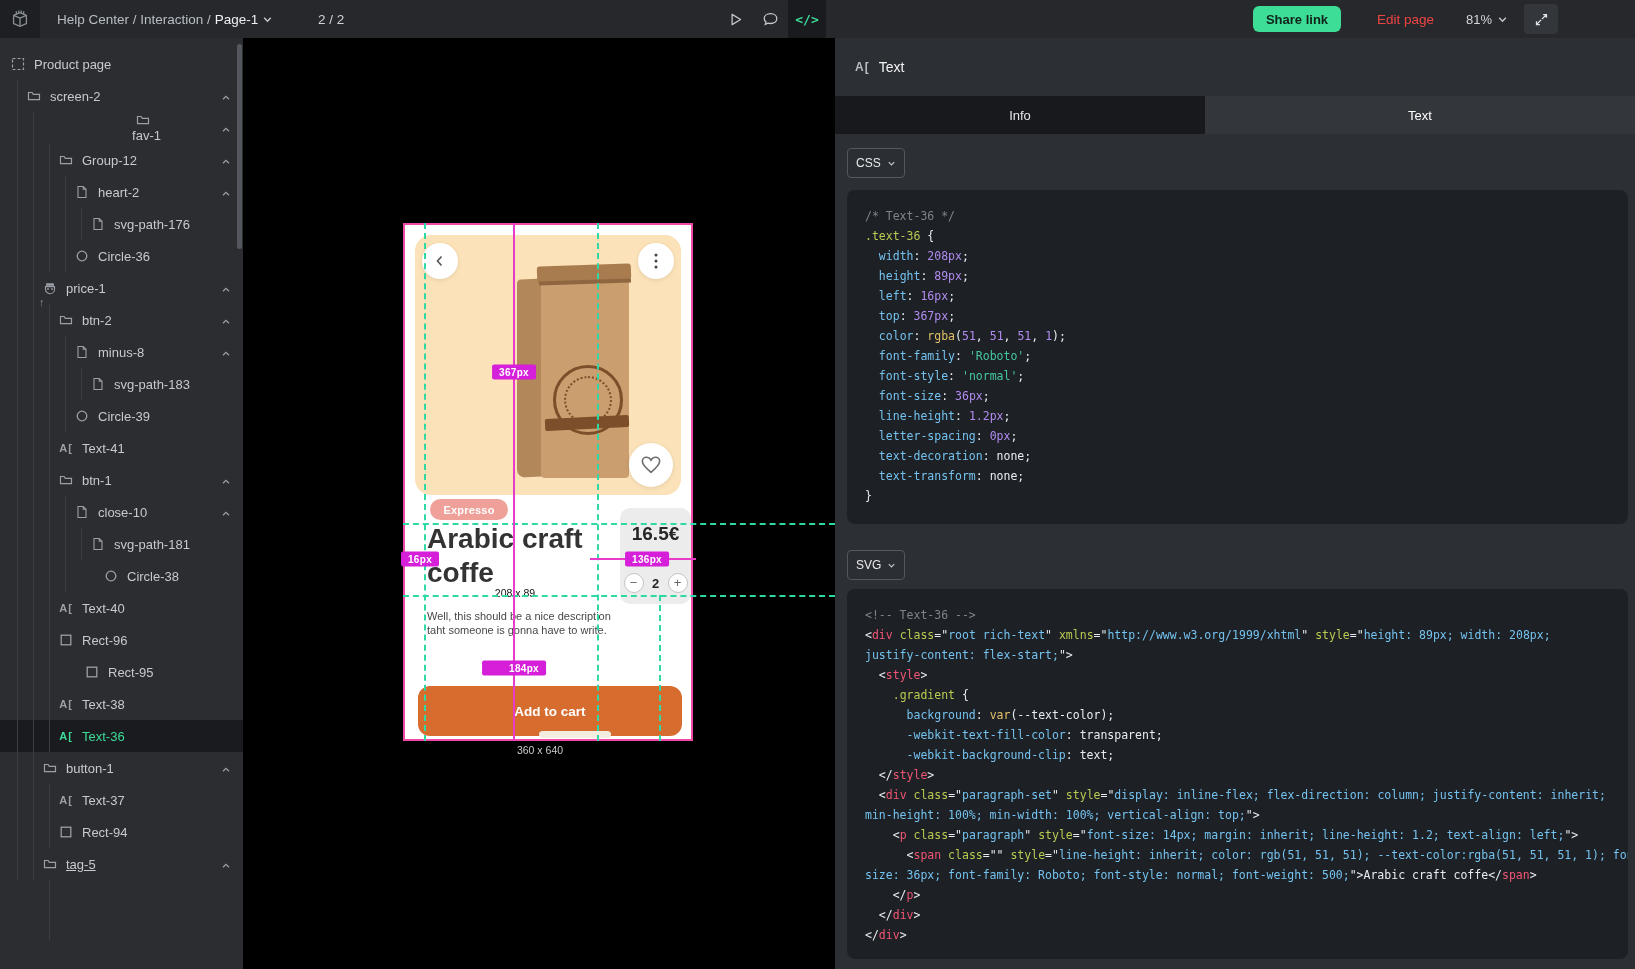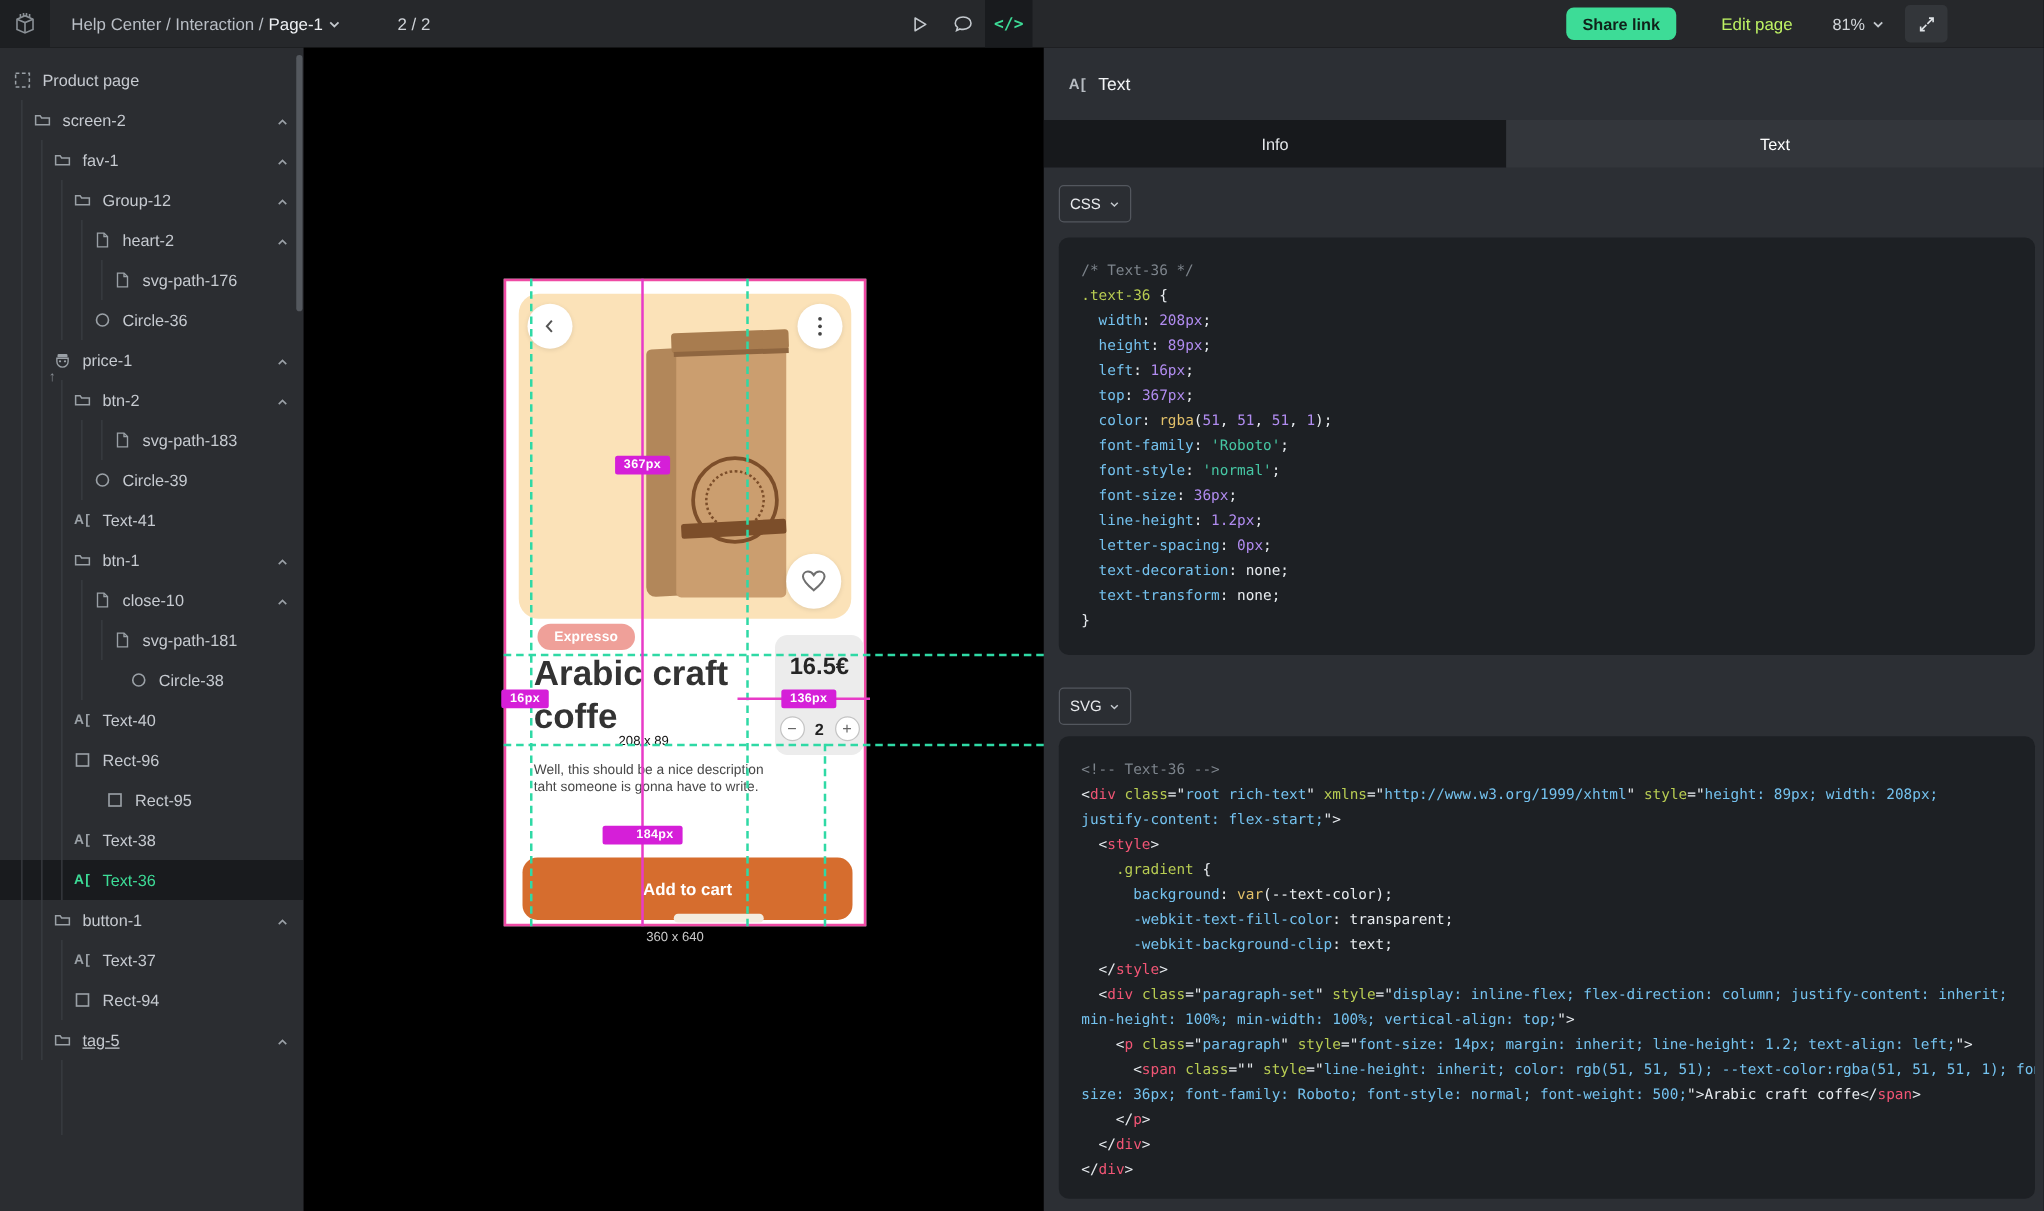--- a/index.html
+++ b/index.html
@@ -8,21 +8,21 @@
 
   
   .topbar{position:absolute;left:0;top:0;width:1635px;height:38px;background:#26282b;z-index:50;}
   .logo-tile{position:absolute;left:0;top:0;width:40px;height:38px;background:#1d1f22;display:flex;align-items:center;justify-content:center;}
   .breadcrumb{position:absolute;left:57px;top:0;height:38px;display:flex;align-items:center;font-size:13.5px;color:#b9bec5;gap:4px;}
   .breadcrumb .page{color:#eef0f3;}
   .counter{position:absolute;left:318px;top:0;height:38px;display:flex;align-items:center;font-size:13.5px;color:#cfd3d8;}
   .tb-icon{position:absolute;top:0;height:38px;display:flex;align-items:center;justify-content:center;color:#c3c8cd;}
   .code-tile{position:absolute;left:788px;top:0;width:38px;height:38px;background:#191b1e;display:flex;align-items:center;justify-content:center;color:#3ddc97;font-weight:bold;font-size:13px;font-family:"DejaVu Sans Mono",monospace;}
   .share-btn{position:absolute;left:1253px;top:6px;width:88px;height:26px;background:#3ddc97;border-radius:6px;border:none;color:#10221a;font-size:13px;font-weight:bold;display:flex;align-items:center;justify-content:center;cursor:pointer;}
-  .edit-link{position:absolute;left:1377px;top:0;height:38px;display:flex;align-items:center;color:#bef264;font-size:13.5px;}
+  .edit-link{position:absolute;left:1377px;top:0;height:38px;display:flex;align-items:center;color:#ef4444;font-size:13.5px;}
   .zoom-ctl{position:absolute;left:1466px;top:0;height:38px;display:flex;align-items:center;gap:5px;color:#d2d6da;font-size:13px;}
   .expand-tile{position:absolute;left:1524px;top:4px;width:34px;height:30px;background:#33363a;border-radius:4px;display:flex;align-items:center;justify-content:center;}
 
   
   .sidebar{position:absolute;left:0;top:38px;width:243px;height:931px;background:#2b2d31;overflow:hidden;}
   .tree{position:absolute;left:0;top:10px;right:0;}
   .tree-row{position:relative;height:32px;display:flex;align-items:center;font-size:13px;color:#c6cad0;}
   .tree-row.selected{background:#191b1e;color:#3ddc97;}
   .tree-line{position:absolute;top:0;bottom:0;width:1px;background:#3b3e43;}
   .tree-icon{width:16px;height:16px;display:inline-flex;align-items:center;justify-content:center;color:#9aa0a6;flex:none;}
@@ -156,21 +156,21 @@
         <span class="tree-icon">
           <svg width="14" height="14" viewBox="0 0 14 14">
             <path d="M1.5 3.5 h3.6 l1.2 1.8 h6.2 v5.4 h-11z" fill="none" stroke="currentColor" stroke-width="1.2"></path>
           </svg>
         </span>
         <span class="tree-label">screen-2</span>
         <span class="tree-chevron"><svg width="10" height="10" viewBox="0 0 10 10">
             <polyline points="2,6.3 5,3.3 8,6.3" fill="none" stroke="currentColor" stroke-width="1.3"></polyline>
           </svg></span>
       </div>
-      <div class="tree-row" style="padding-left: 42px;">
+      <div class="tree-row" style="padding-left: 42px; flex-direction: column;">
         <span class="tree-line" style="left: 17px;"></span>
         <span class="tree-line" style="left: 33px;"></span>
         <span class="tree-icon">
           <svg width="14" height="14" viewBox="0 0 14 14">
             <path d="M1.5 3.5 h3.6 l1.2 1.8 h6.2 v5.4 h-11z" fill="none" stroke="currentColor" stroke-width="1.2"></path>
           </svg>
         </span>
         <span class="tree-label">fav-1</span>
         <span class="tree-chevron"><svg width="10" height="10" viewBox="0 0 10 10">
             <polyline points="2,6.3 5,3.3 8,6.3" fill="none" stroke="currentColor" stroke-width="1.3"></polyline>
@@ -252,20 +252,36 @@
       <div class="tree-row" style="padding-left: 58px;">
         <span class="tree-line" style="left: 17px;"></span>
         <span class="tree-line" style="left: 33px;"></span>
         <span class="tree-line" style="left: 49px;"></span>
         <span class="tree-icon">
           <svg width="14" height="14" viewBox="0 0 14 14">
             <path d="M1.5 3.5 h3.6 l1.2 1.8 h6.2 v5.4 h-11z" fill="none" stroke="currentColor" stroke-width="1.2"></path>
           </svg>
         </span>
         <span class="tree-label">btn-2</span>
+        <span class="tree-chevron"><svg width="10" height="10" viewBox="0 0 10 10">
+            <polyline points="2,6.3 5,3.3 8,6.3" fill="none" stroke="currentColor" stroke-width="1.3"></polyline>
+          </svg></span>
+      </div>
+      <div class="tree-row" style="padding-left: 74px;">
+        <span class="tree-line" style="left: 17px;"></span>
+        <span class="tree-line" style="left: 33px;"></span>
+        <span class="tree-line" style="left: 49px;"></span>
+        <span class="tree-line" style="left: 65px;"></span>
+        <span class="tree-icon">
+          <svg width="12" height="14" viewBox="0 0 12 14">
+            <path d="M2 1.5 h5.2 l2.8 2.8 v8.2 h-8z" fill="none" stroke="currentColor" stroke-width="1.1"></path>
+            <path d="M7.2 1.5 v2.8 h2.8" fill="none" stroke="currentColor" stroke-width="1.1"></path>
+          </svg>
+        </span>
+        <span class="tree-label">minus-8</span>
         <span class="tree-chevron"><svg width="10" height="10" viewBox="0 0 10 10">
             <polyline points="2,6.3 5,3.3 8,6.3" fill="none" stroke="currentColor" stroke-width="1.3"></polyline>
           </svg></span>
       </div>
       <div class="tree-row" style="padding-left: 90px;">
         <span class="tree-line" style="left: 17px;"></span>
         <span class="tree-line" style="left: 33px;"></span>
         <span class="tree-line" style="left: 49px;"></span>
         <span class="tree-line" style="left: 65px;"></span>
         <span class="tree-line" style="left: 81px;"></span>

